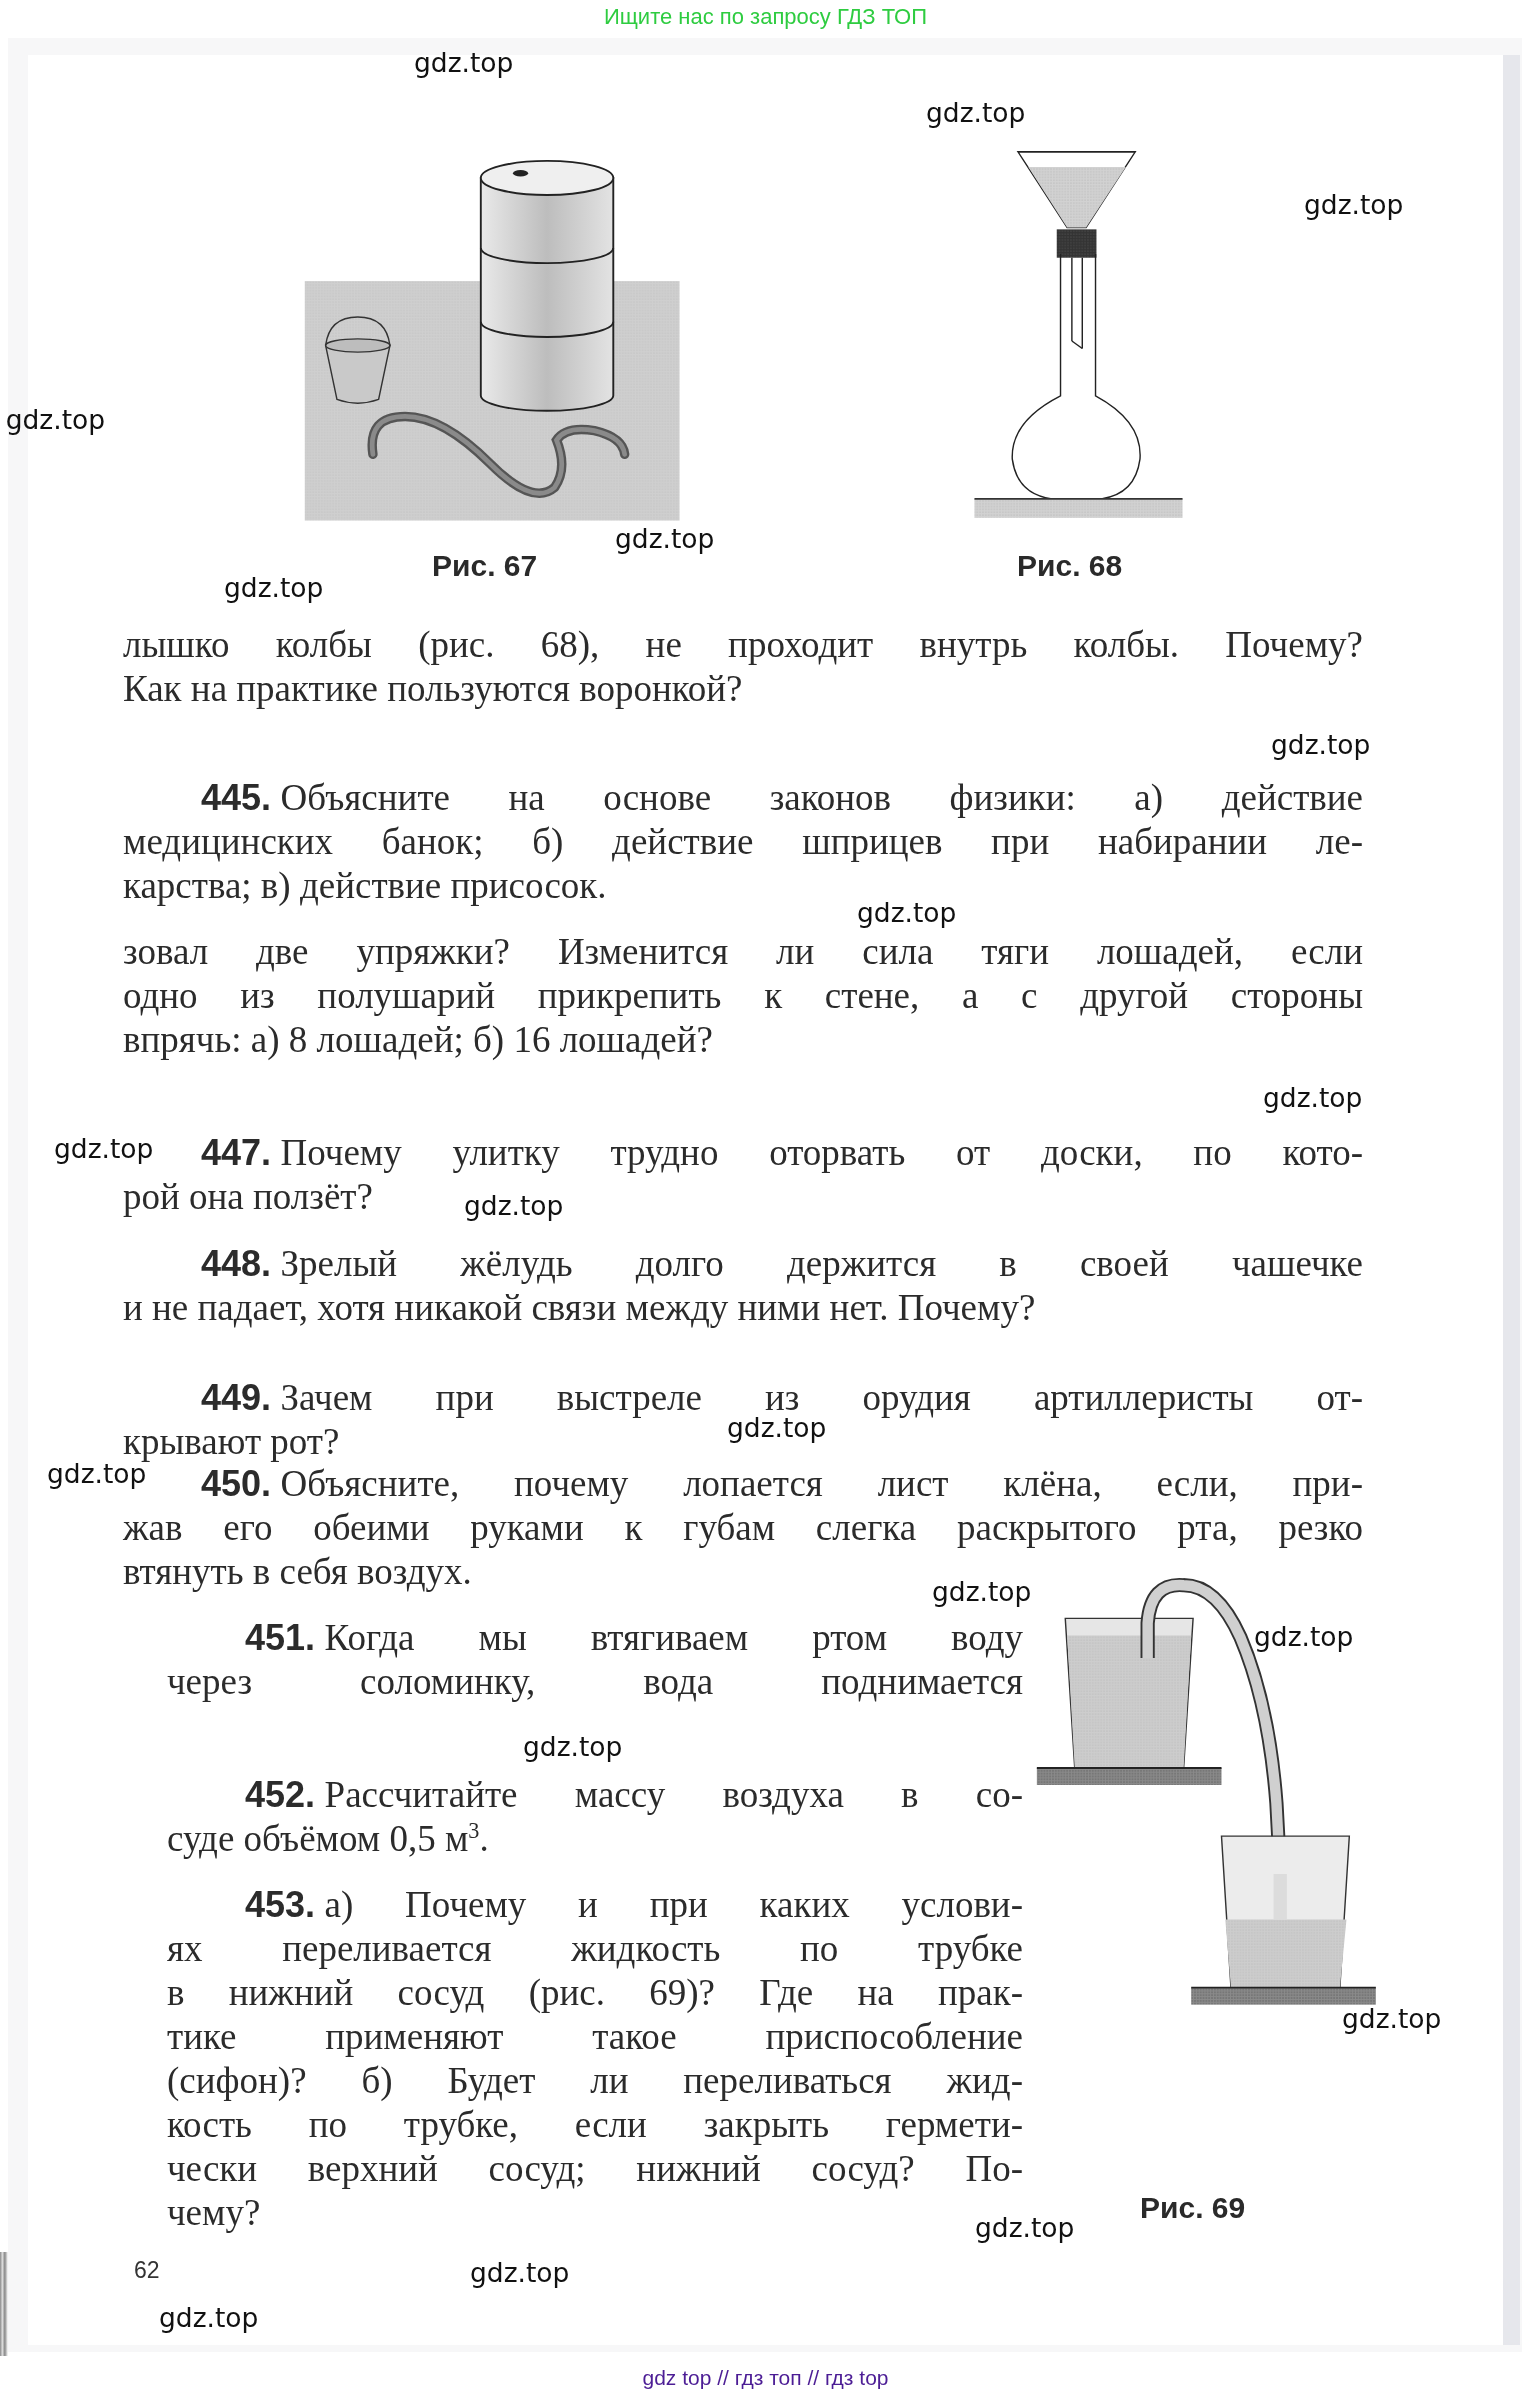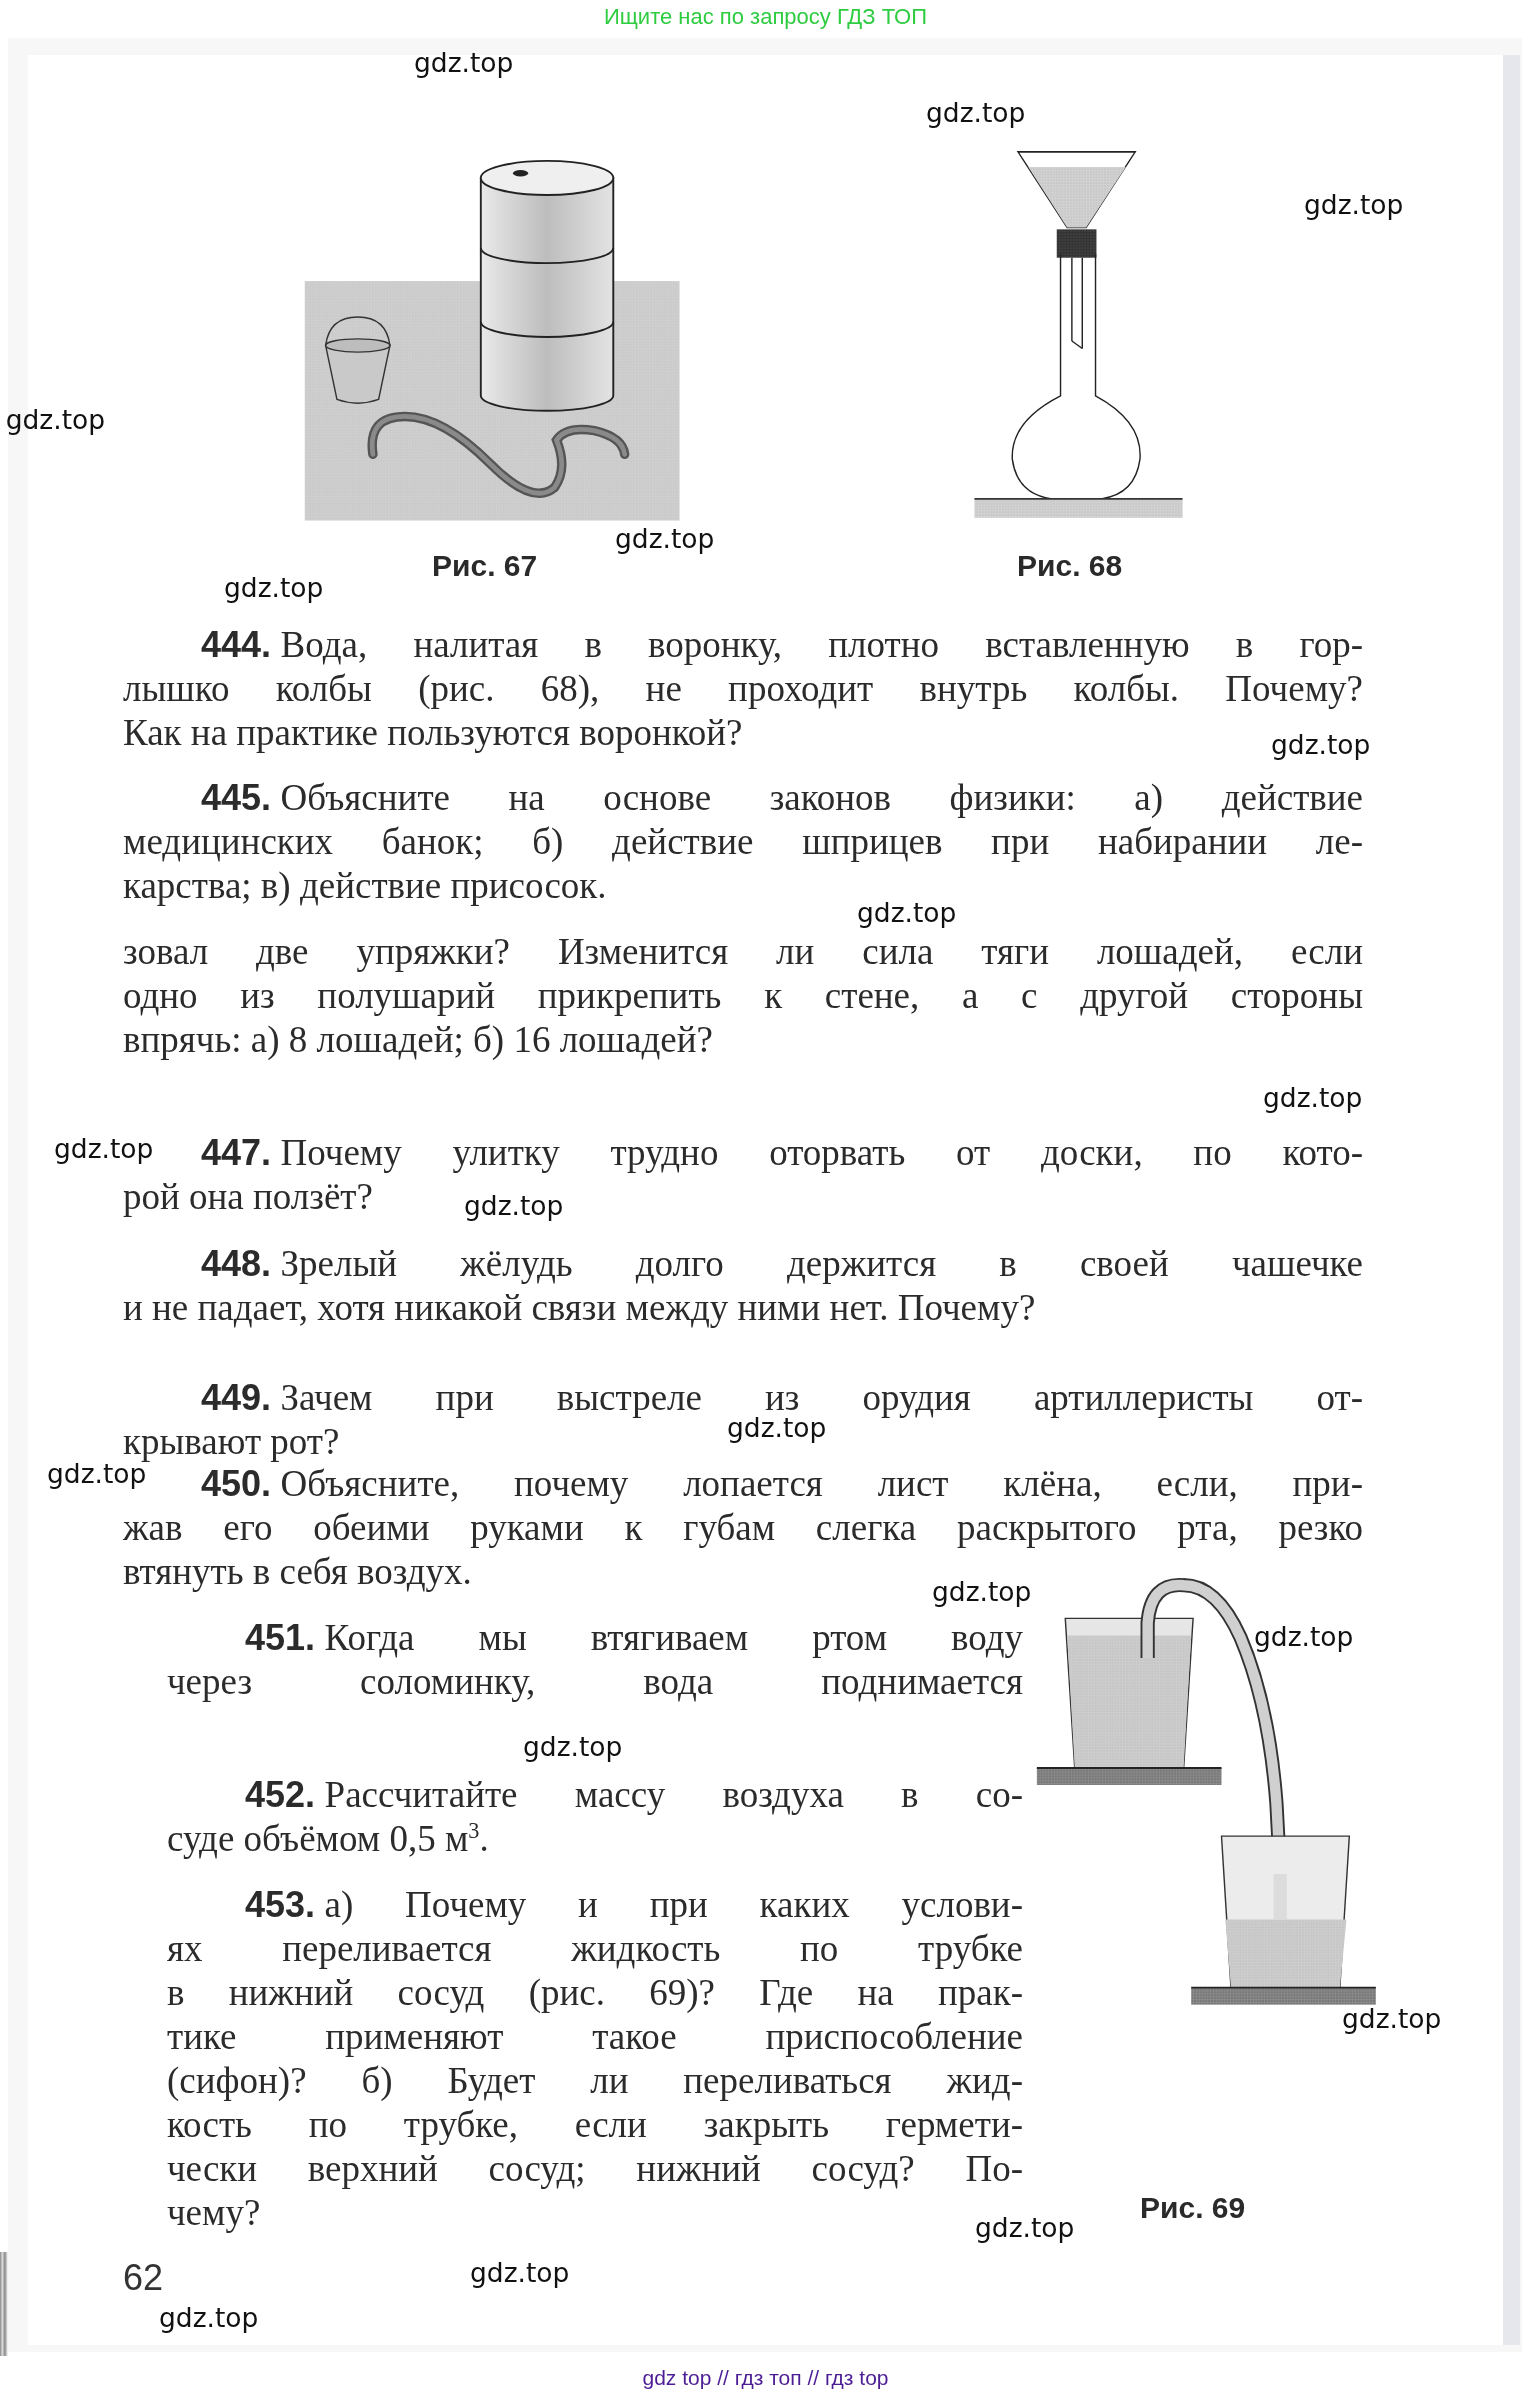--- a/index.html
+++ b/index.html
@@ -11,21 +11,21 @@
   .left-edge{position:absolute;left:0;top:2252px;width:7.6px;height:104px;background:linear-gradient(90deg,#888 0,#ddd 30%,#888 60%,#fff 100%);}
   .bottom-banner{position:absolute;left:0;top:2356px;width:1531px;height:44px;text-align:center;font-family:"Liberation Sans","DejaVu Sans",sans-serif;font-size:21px;line-height:44px;color:#4c1d95;}
   .fig{position:absolute;}
   .caption{position:absolute;font-family:"Liberation Sans","DejaVu Sans",sans-serif;font-weight:bold;font-size:30px;color:#2a2a2a;white-space:nowrap;}
   .task{position:absolute;left:123px;width:1240px;font-size:37px;line-height:44px;text-align:justify;color:#2b2b2b;}
   .task.narrow{width:856px;margin-left:44px;}
   .task .num{font-family:"Liberation Sans","DejaVu Sans",sans-serif;font-weight:bold;font-size:36px;margin-left:78px;margin-right:9.5px;}
   .task .line{display:block;text-align:justify;text-align-last:justify;height:44px;white-space:nowrap;}
   .task .line.last{text-align-last:left;}
   .wm{position:absolute;font-family:"DejaVu Sans","Liberation Sans",sans-serif;font-size:26.5px;color:#111;white-space:nowrap;}
-  .page-num{position:absolute;left:123px;top:2257px;font-family:"Liberation Sans","DejaVu Sans",sans-serif;font-size:36px;color:#333;}
+  .page-num{position:absolute;left:134px;top:2257px;font-family:"Liberation Sans","DejaVu Sans",sans-serif;font-size:23px;color:#333;}
   sup{font-size:0.6em;vertical-align:super;line-height:0;}
 </style>
 </head>
 <body>
 
 <div class="top-banner">Ищите нас по запросу ГДЗ ТОП</div>
 
 <div class="page"></div>
 <div class="page-inner" style="left:28px;top:55px;"></div>
 <div class="right-edge"></div>
@@ -90,21 +90,20 @@
     <line x1="124" y1="122" x2="124" y2="218"></line>
     <line x1="113" y1="210" x2="124" y2="218"></line>
   </g>
 
   <rect x="10" y="377" width="220" height="20" fill="url(#dots2)"></rect>
   <line x1="10" y1="377" x2="230" y2="377" stroke="#333" stroke-width="2"></line>
 </svg>
 <div class="caption" style="left:1017px;top:549px;">Рис. 68</div>
 
 <div class="task" style="top:623px;">
-  <span class="line"><span class="num">444.</span><span>Вода, налитая в воронку, плотно вставленную в гор-</span></span>
   <span class="line">лышко колбы (рис. 68), не проходит внутрь колбы. Почему?</span>
   <span class="line last">Как на практике пользуются воронкой?</span>
 </div>
 
 <div class="task" style="top:776px;">
   <span class="line"><span class="num">445.</span><span>Объясните на основе законов физики: а) действие</span></span>
   <span class="line">медицинских банок; б) действие шприцев при набирании ле-</span>
   <span class="line last">карства; в) действие присосок.</span>
 </div>
 

